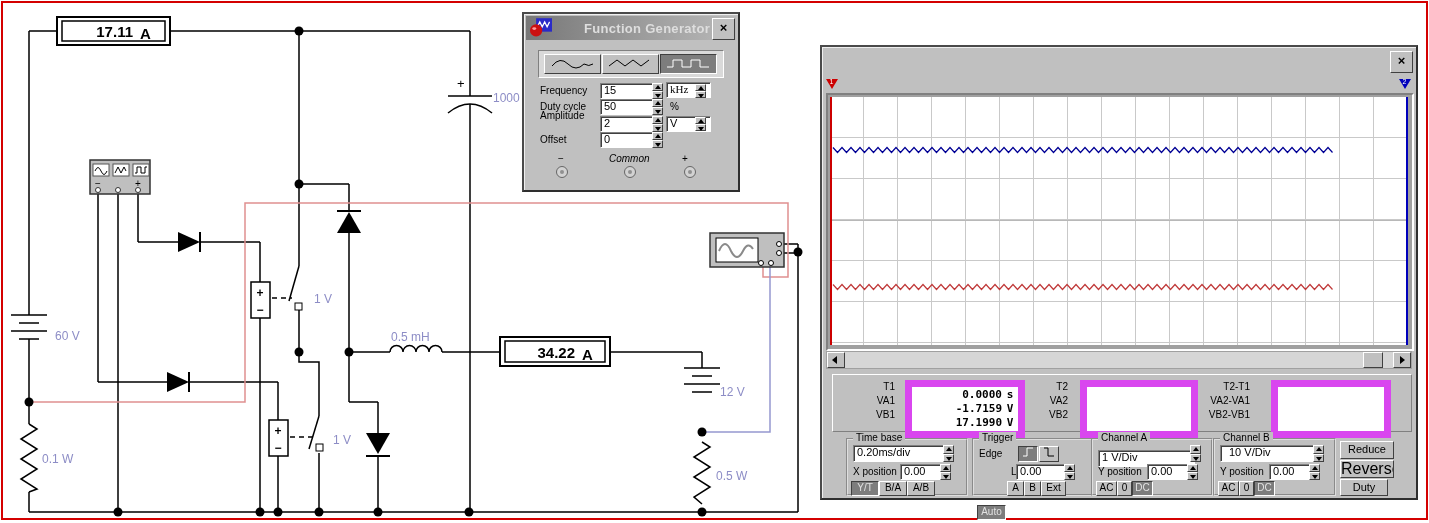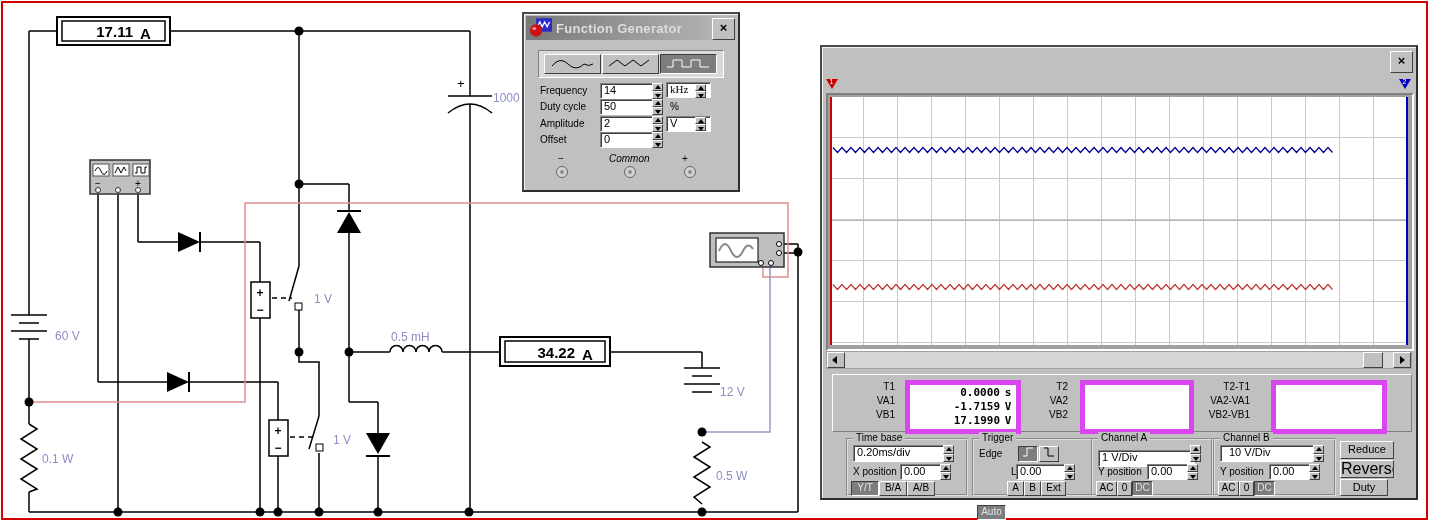--- a/index.html
+++ b/index.html
@@ -7,21 +7,21 @@
   #stage{position:absolute;left:0;top:0;width:1429px;height:523px;background:#fff;}
   #frame{position:absolute;left:1px;top:1px;right:1px;bottom:3px;border:2px solid #d40000;pointer-events:none;}
   svg text{font-family:"Liberation Sans",sans-serif;}
   .nlabel{fill:#8d8dc6;font-size:12px;}
   .ammval{fill:#000;font-size:15px;font-weight:bold;}
   .boxsign{fill:#000;font-size:12px;font-weight:bold;}
   
   .win{position:absolute;background:#c0c0c0;border:2px solid;border-color:#4a4a4a #2e2e2e #2e2e2e #4a4a4a;
        box-shadow:inset 1px 1px 0 #efefef;}
   .tb{position:absolute;left:2px;top:2px;right:2px;height:24px;
-      background:linear-gradient(90deg,#787878,#b9b9b9);display:flex;align-items:center;}
+      background:linear-gradient(90deg,#787878,#b9b9b9);display:flex;align-items:center;gap:28px;}
   .tb .ttl{color:#dedede;font-size:13px;font-weight:bold;margin-left:4px;letter-spacing:.3px;}
   .xbtn{position:absolute;top:4px;width:21px;height:20px;background:#c0c0c0;
         border:1px solid;border-color:#fff #404040 #404040 #fff;
         font:bold 13px "Liberation Sans";text-align:center;line-height:18px;color:#000;}
   .appicon{width:22px;height:20px;margin-left:4px;}
   
   .fld{position:absolute;background:#fff;border:1px solid;border-color:#808080 #fff #fff #808080;
        box-shadow:inset 1px 1px 0 #404040;font-size:11px;line-height:13px;padding-left:3px;color:#000;white-space:nowrap;overflow:hidden;}
   .spin{position:absolute;width:11px;display:flex;flex-direction:column;}
   .spin i{flex:1;background:#c0c0c0;border:1px solid;border-color:#fff #404040 #404040 #fff;position:relative;}
@@ -39,21 +39,21 @@
          border:2px solid;border-color:#808080 #fff #fff #808080;background:#a0a0a0;}
   #disp{position:absolute;left:2px;top:2px;width:578px;height:248px;background:
      repeating-linear-gradient(to right,transparent 0,transparent 33px,#c9c9c9 33px,#c9c9c9 34px),
      repeating-linear-gradient(to bottom,transparent 0,transparent 40px,#c9c9c9 40px,#c9c9c9 41px),#fff;}
   .curs{position:absolute;top:0;bottom:0;width:2px;}
   
   .sb{position:absolute;background:#d6d6d6;border:1px solid #a0a0a0;}
   .sbtn{position:absolute;width:16px;height:14px;background:#c0c0c0;border:1px solid;border-color:#fff #404040 #404040 #fff;}
   .arr{position:absolute;top:3px;width:0;height:0;border-top:4px solid transparent;border-bottom:4px solid transparent;}
   
-  .rbox{position:absolute;background:#fff;border:5px solid #d946ef;}
+  .rbox{position:absolute;background:#fff;border:7px solid #d946ef;}
   .rlabs{position:absolute;font-size:10px;text-align:right;line-height:14px;color:#000;}
   .rrow{display:flex;height:14px;font:bold 11px "DejaVu Sans Mono",monospace;align-items:center;}
   .rrow .v{flex:1;text-align:right;}
   .rrow .u{width:16px;text-align:center;font-weight:bold;}
   .mk{position:absolute;width:14px;height:12px;}
   .mk .tri{position:absolute;left:1px;top:1px;width:0;height:0;border-left:6px solid transparent;border-right:6px solid transparent;}
   .mk span{position:absolute;left:0;top:0;width:13px;text-align:center;font-size:7px;color:#fff;}
 </style>
 </head>
 <body>
@@ -224,40 +224,40 @@
           </svg>
     </div>
     <div class="b3 on" style="left:121px;top:3px;width:55px;height:18px;">
       <svg width="53" height="16" viewBox="0 0 53 16">
             <path d="M5,12 h6 v-7 h9 v7 h9 v-7 h9 v7 h9" fill="none" stroke="#fff"></path>
           </svg>
     </div>
   </div>
 
   <span class="slabel" style="left:16px;top:71px;">Frequency</span>
-  <div class="fld" style="left:76px;top:69px;width:52px;height:14px;">14</div>
+  <div class="fld" style="left:76px;top:69px;width:52px;height:14px;">15</div>
   <div class="spin" style="left:128px;top:69px;height:16px;">
         <i class="up"></i>
         <i class="dn"></i>
       </div>
   <div class="fld" style="left:142px;top:68px;width:40px;height:14px;font-family:Liberation Serif, serif;">kHz</div>
   <div class="spin" style="left:171px;top:70px;height:14px;">
         <i class="up"></i>
         <i class="dn"></i>
       </div>
 
   <span class="slabel" style="left:16px;top:87px;">Duty cycle</span>
   <div class="fld" style="left:76px;top:85px;width:52px;height:14px;">50</div>
   <div class="spin" style="left:128px;top:85px;height:16px;">
         <i class="up"></i>
         <i class="dn"></i>
       </div>
   <span class="slabel" style="left:146px;top:87px;">%</span>
 
-  <span class="slabel" style="left:16px;top:104px;">Amplitude</span>
+  <span class="slabel" style="left:16px;top:96px;">Amplitude</span>
   <div class="fld" style="left:76px;top:102px;width:52px;height:14px;">2</div>
   <div class="spin" style="left:128px;top:102px;height:16px;">
         <i class="up"></i>
         <i class="dn"></i>
       </div>
   <div class="fld" style="left:142px;top:102px;width:40px;height:14px;">V</div>
   <div class="spin" style="left:171px;top:103px;height:14px;">
         <i class="up"></i>
         <i class="dn"></i>
       </div>

